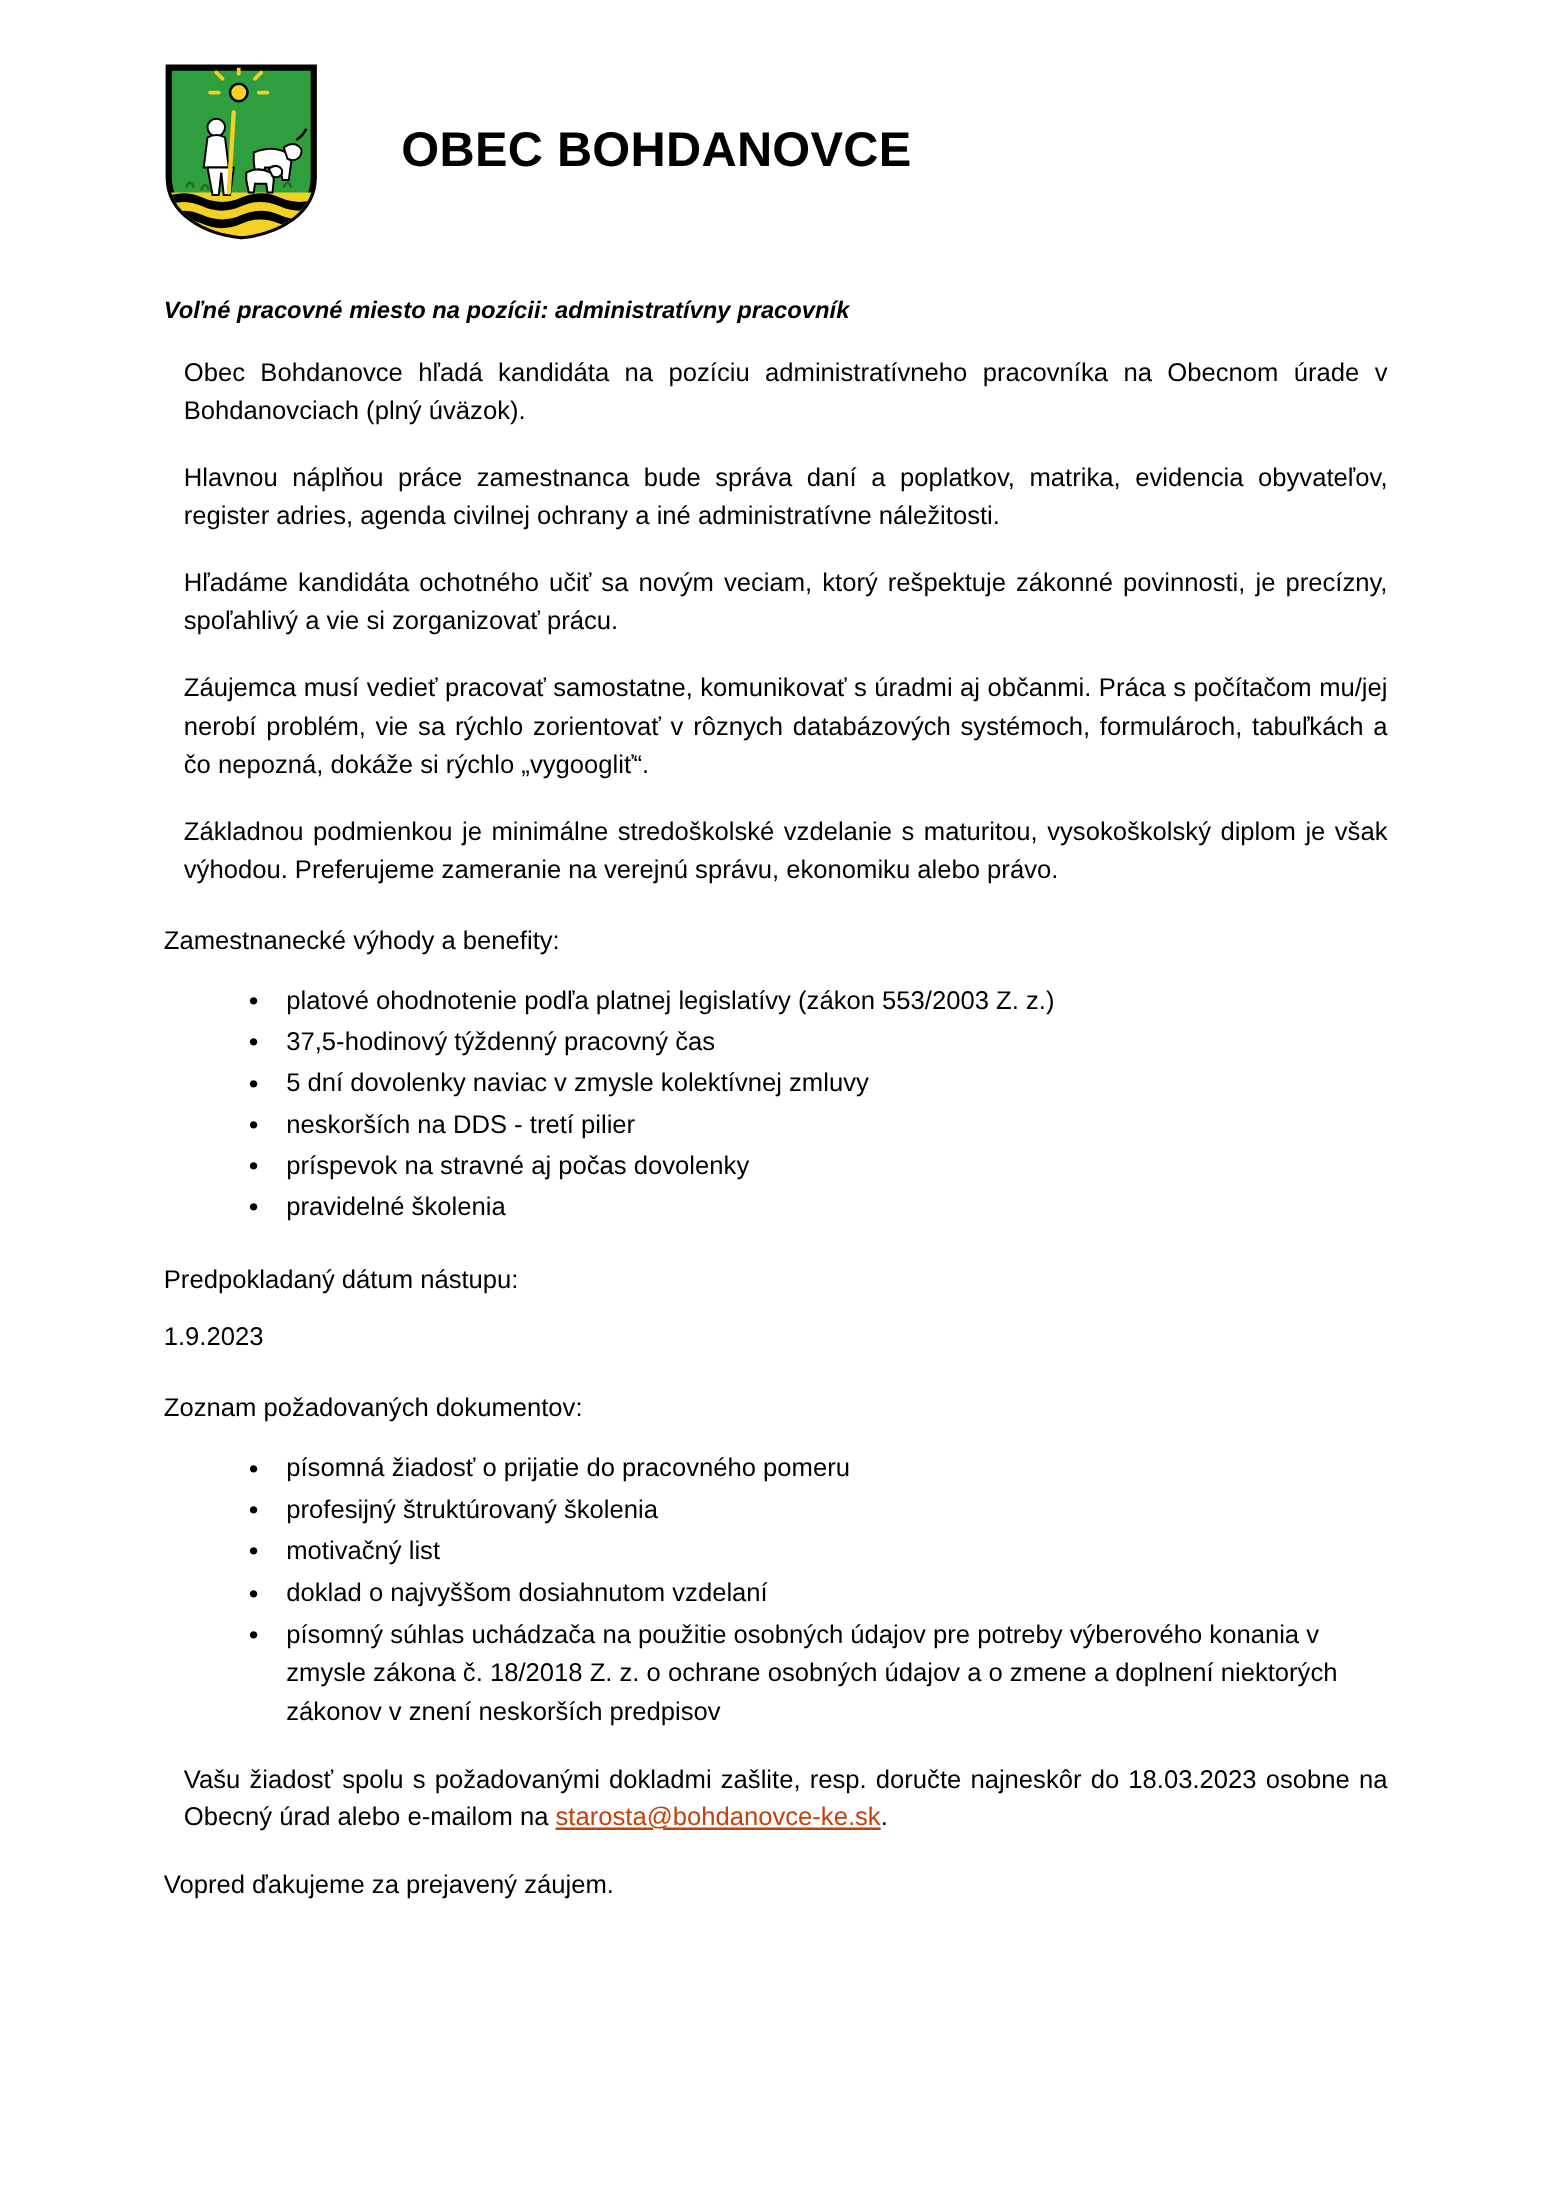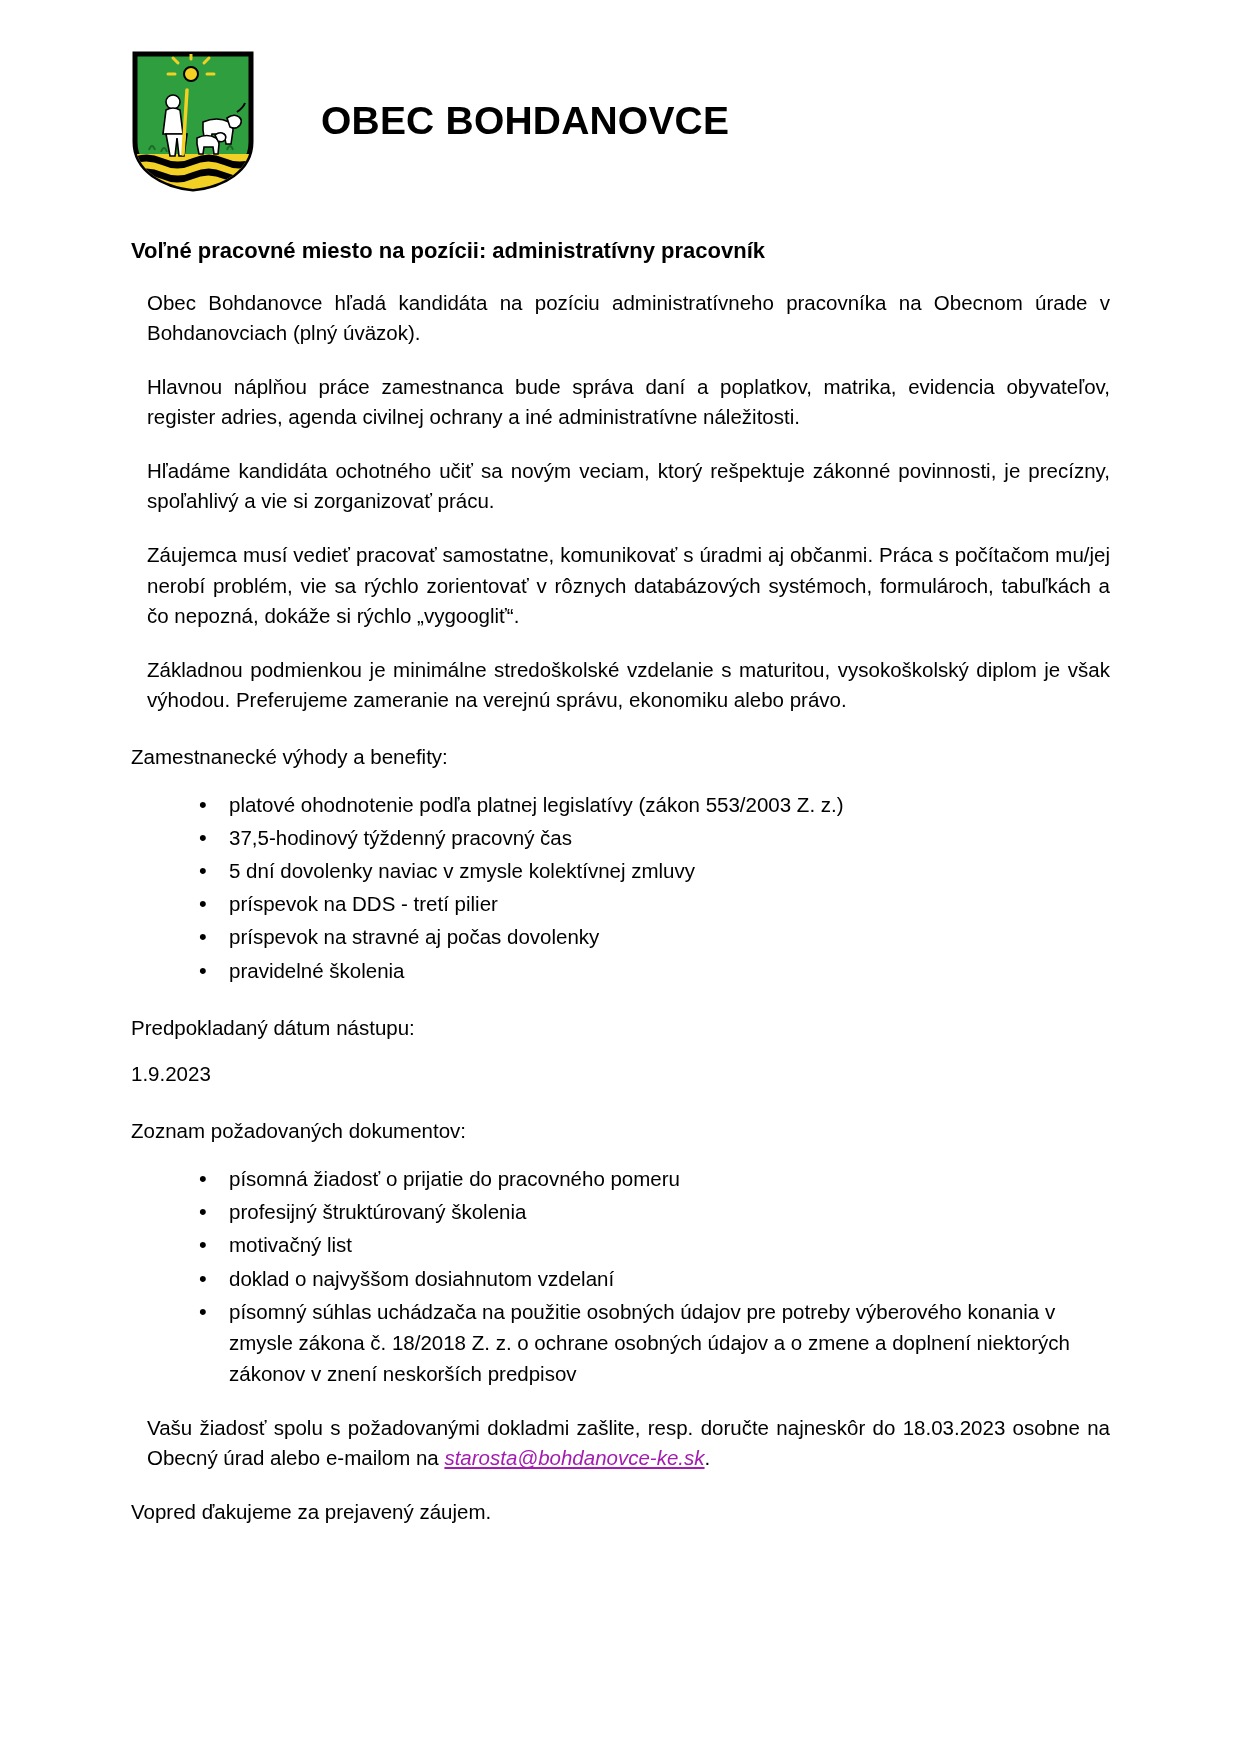--- a/index.html
+++ b/index.html
@@ -39,24 +39,25 @@
   .crest svg { display: block; }
   .org-title {
     font-size: 39px;
     font-weight: bold;
     letter-spacing: 0.2px;
     line-height: 1.1;
     white-space: nowrap;
   }
   
   h2.section-title {
-    font-size: 22px;
+    font-size: 19px;
     font-weight: bold;
     margin: 0 0 22px 0;
     line-height: 1.35;
+    font-style: italic;
   }
   h3.sub-title {
     font-size: 20.5px;
     font-weight: normal;
     margin: 28px 0 18px 0;
     line-height: 1.35;
   }
   p.para {
     font-size: 20.5px;
     line-height: 1.47;
@@ -83,23 +84,22 @@
     margin-bottom: 2px;
   }
   ul.bullets li::before {
     content: "\2022";
     position: absolute;
     left: 0;
     top: -1px;
     font-size: 22px;
   }
   a.email {
-    color: #a21caf;
+    color: #c2410c;
     text-decoration: underline;
-    font-style: italic;
   }
   .spacer-16 { height: 16px; }
 </style>
 </head>
 <body>
 
 <div class="page">
 
   <div class="header">
 
@@ -165,21 +165,21 @@
     <p class="para">Hlavnou náplňou práce zamestnanca bude správa daní a poplatkov, matrika, evidencia obyvateľov, register adries, agenda civilnej ochrany a iné administratívne náležitosti.</p>
     <p class="para">Hľadáme kandidáta ochotného učiť sa novým veciam, ktorý rešpektuje zákonné povinnosti, je precízny, spoľahlivý a vie si zorganizovať prácu.</p>
     <p class="para">Záujemca musí vedieť pracovať samostatne, komunikovať s úradmi aj občanmi. Práca s počítačom mu/jej nerobí problém, vie sa rýchlo zorientovať v rôznych databázových systémoch, formulároch, tabuľkách a čo nepozná, dokáže si rýchlo „vygoogliť“.</p>
     <p class="para">Základnou podmienkou je minimálne stredoškolské vzdelanie s maturitou, vysokoškolský diplom je však výhodou. Preferujeme zameranie na verejnú správu, ekonomiku alebo právo.</p>
 
     <h3 class="sub-title">Zamestnanecké výhody a benefity:</h3>
     <ul class="bullets">
       <li>platové ohodnotenie podľa platnej legislatívy (zákon 553/2003 Z. z.)</li>
       <li>37,5-hodinový týždenný pracovný čas</li>
       <li>5 dní dovolenky naviac v zmysle kolektívnej zmluvy</li>
-      <li>príspevok na DDS - tretí pilier</li>
+      <li>neskorších na DDS - tretí pilier</li>
       <li>príspevok na stravné aj počas dovolenky</li>
       <li>pravidelné školenia</li>
     </ul>
 
     <h3 class="sub-title">Predpokladaný dátum nástupu:</h3>
     <p class="plain">1.9.2023</p>
 
     <h3 class="sub-title">Zoznam požadovaných dokumentov:</h3>
     <ul class="bullets">
       <li>písomná žiadosť o prijatie do pracovného pomeru</li>

